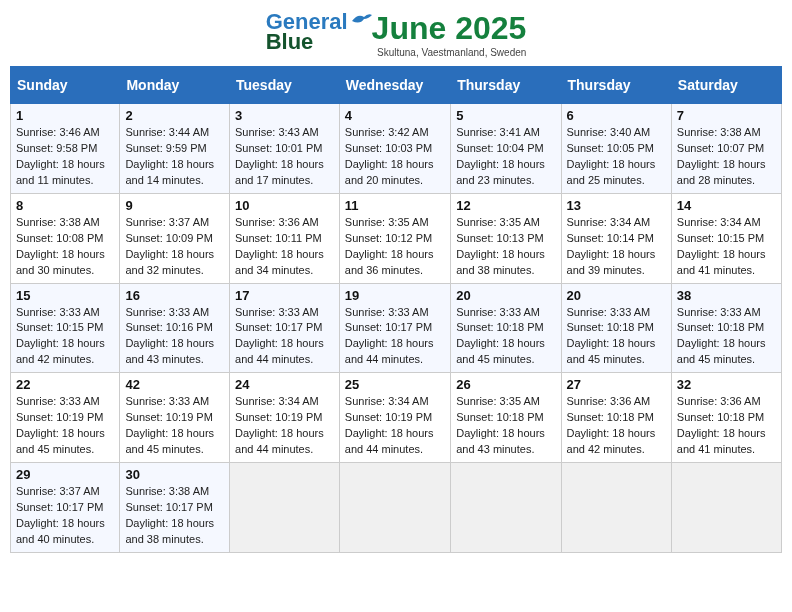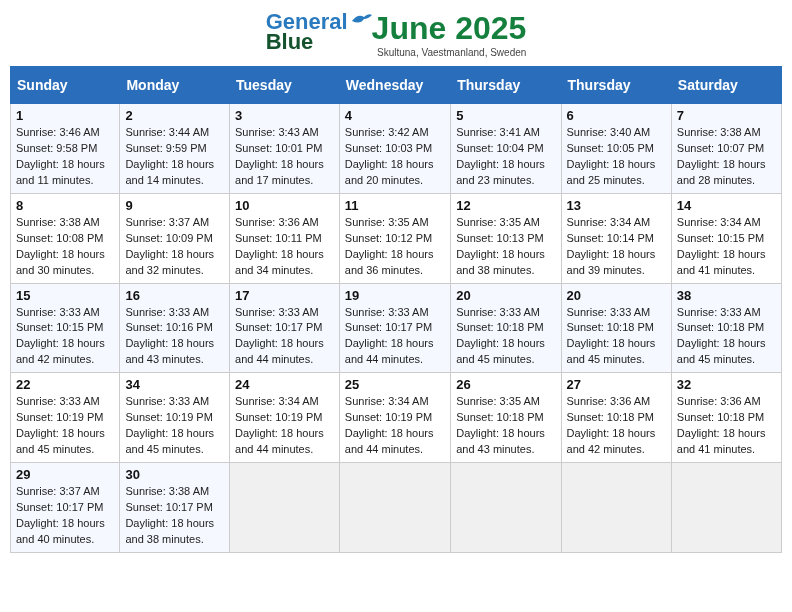--- a/index.html
+++ b/index.html
@@ -212,21 +212,21 @@
           <span class="day-num">38</span>
           <div class="day-info">Sunrise: 3:33 AM<br>Sunset: 10:18 PM<br>Daylight: 18 hours<br>and 45 minutes.</div>
         </td>
       </tr>
       <tr>
         <td>
           <span class="day-num">22</span>
           <div class="day-info">Sunrise: 3:33 AM<br>Sunset: 10:19 PM<br>Daylight: 18 hours<br>and 45 minutes.</div>
         </td>
         <td>
-          <span class="day-num">34</span>
+          <span class="day-num">42</span>
           <div class="day-info">Sunrise: 3:33 AM<br>Sunset: 10:19 PM<br>Daylight: 18 hours<br>and 45 minutes.</div>
         </td>
         <td>
           <span class="day-num">24</span>
           <div class="day-info">Sunrise: 3:34 AM<br>Sunset: 10:19 PM<br>Daylight: 18 hours<br>and 44 minutes.</div>
         </td>
         <td>
           <span class="day-num">25</span>
           <div class="day-info">Sunrise: 3:34 AM<br>Sunset: 10:19 PM<br>Daylight: 18 hours<br>and 44 minutes.</div>
         </td>

